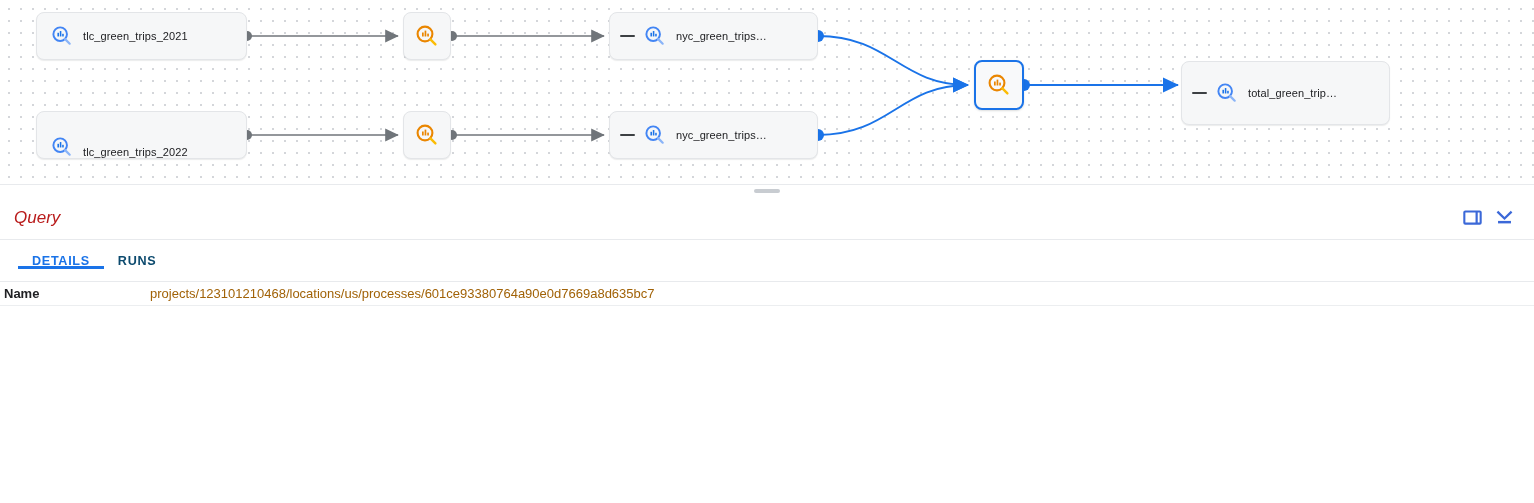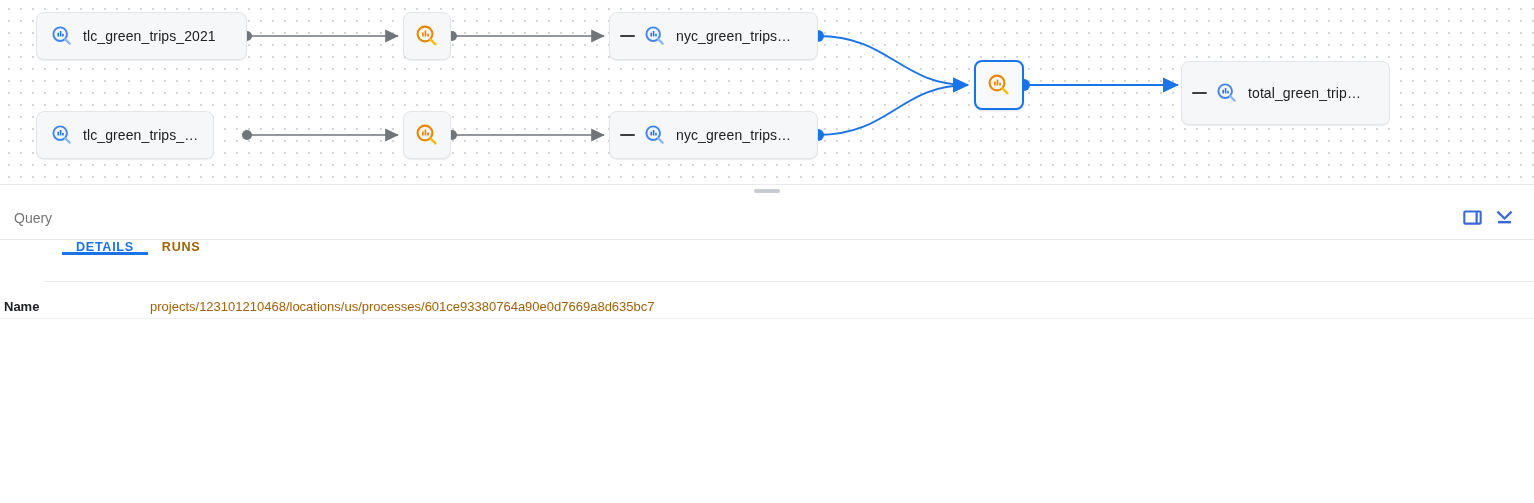--- a/index.html
+++ b/index.html
@@ -39,21 +39,21 @@
   }
   .node .collapse {
     width: 34px; display: flex; align-items: center; justify-content: center;
     flex: 0 0 auto;
   }
   .node .collapse .dash {
     display: block; width: 15px; height: 2.5px; background: #3c4043; border-radius: 1px;
   }
   .node .nicon { flex: 0 0 auto; display: flex; align-items: center; justify-content: center; }
   .node .nlabel {
-    font-size: 14px; color: #202124; letter-spacing: .1px;
+    font-size: 11px; color: #202124; letter-spacing: .1px;
     white-space: nowrap; overflow: hidden; text-overflow: ellipsis;
     margin-left: 10px; padding-right: 12px;
   }
   .node.proc { justify-content: center; }
 
   
   #splitter {
     position: absolute; left: 0; top: 184px; width: 1534px; height: 12px;
     background: #ffffff; border-top: 1px solid #e8eaed;
   }
@@ -61,28 +61,28 @@
     position: absolute; left: 50%; top: 4px; transform: translateX(-50%);
     width: 26px; height: 4px; background: #c8ccd1; border-radius: 2px;
   }
 
   
   #panel { position: absolute; left: 0; top: 196px; width: 1534px; height: 307px; background: #fff; }
   #panelHead {
     height: 44px; display: flex; align-items: center; padding: 0 14px;
     border-bottom: 1px solid #e8eaed;
   }
-  #panelTitle { font-size: 14px; color: #737373; flex: 1 1 auto; }
+  #panelTitle { font-size: 17px; color: #b91c1c; flex: 1 1 auto; font-style: italic; }
   .hicon { width: 32px; height: 32px; display: flex; align-items: center; justify-content: center; cursor: pointer; }
 
-  #tabs { height: 42px; display: flex; align-items: flex-start; border-bottom: 1px solid #e8eaed; padding-left: 18px; margin-left: 44px; }
+  #tabs { height: 42px; display: flex; align-items: center; border-bottom: 1px solid #e8eaed; padding-left: 18px; }
   .tab {
     display: flex; align-items: center; padding: 0 14px;
     font-size: 12.6px; font-weight: bold; letter-spacing: .7px;
-    color: #a16207; cursor: pointer; position: relative;
+    color: #0c4a6e; cursor: pointer; position: relative;
   }
   .tab.active { color: #1a73e8; }
   .tab.active::after {
     content: ""; position: absolute; left: 0; right: 0; bottom: -1px; height: 3px; background: #1a73e8;
   }
 
   .kvrow { display: flex; align-items: center; height: 24px; border-bottom: 1px solid #eceef0; }
   .kvkey { width: 150px; padding-left: 4px; font-size: 13px; font-weight: bold; color: #202124; }
   .kvval { font-size: 13px; color: #a16207; white-space: nowrap; overflow: hidden; text-overflow: ellipsis; }
 </style>
@@ -128,21 +128,21 @@
           <circle cx="10" cy="10" r="7.4" fill="none" stroke="#4285f4" stroke-width="2.1"></circle>
           <rect x="7" y="8.5" width="1.7" height="4" fill="#1a73e8"></rect>
           <rect x="9.6" y="6.6" width="1.7" height="5.9" fill="#1a73e8"></rect>
           <rect x="12.2" y="9.6" width="1.7" height="2.9" fill="#1a73e8"></rect>
           <line x1="15.4" y1="15.4" x2="20.4" y2="20.4" stroke="#8ab4f8" stroke-width="2.4" stroke-linecap="round"></line>
         </svg>
       </span>
       <span class="nlabel">tlc_green_trips_2021</span>
     </div>
 
-    <div class="node" style="left:36px; top:111px; width:178px; height:48px;">
+    <div class="node" style="left:36px; top:111px; width:211px; height:48px;align-items:flex-end;">
       <span class="nicon" style="margin-left:14px">
         <svg width="22" height="22" viewBox="0 0 24 24">
           <circle cx="10" cy="10" r="7.4" fill="none" stroke="#4285f4" stroke-width="2.1"></circle>
           <rect x="7" y="8.5" width="1.7" height="4" fill="#1a73e8"></rect>
           <rect x="9.6" y="6.6" width="1.7" height="5.9" fill="#1a73e8"></rect>
           <rect x="12.2" y="9.6" width="1.7" height="2.9" fill="#1a73e8"></rect>
           <line x1="15.4" y1="15.4" x2="20.4" y2="20.4" stroke="#8ab4f8" stroke-width="2.4" stroke-linecap="round"></line>
         </svg>
       </span>
       <span class="nlabel">tlc_green_trips_2022</span>
@@ -259,21 +259,21 @@
 
     <div id="tabs">
       <div class="tab active">
         <span>DETAILS</span>
       </div>
       <div class="tab">
         <span>RUNS</span>
       </div>
     </div>
 
-    <div id="kv" style="margin-top:13px;">
+    <div id="kv" style="">
       <div class="kvrow">
         <div class="kvkey">Name</div>
         <div class="kvval">projects/123101210468/locations/us/processes/601ce93380764a90e0d7669a8d635bc7</div>
       </div>
     </div>
 
   </div>
 </div>
 
 </body></html>

